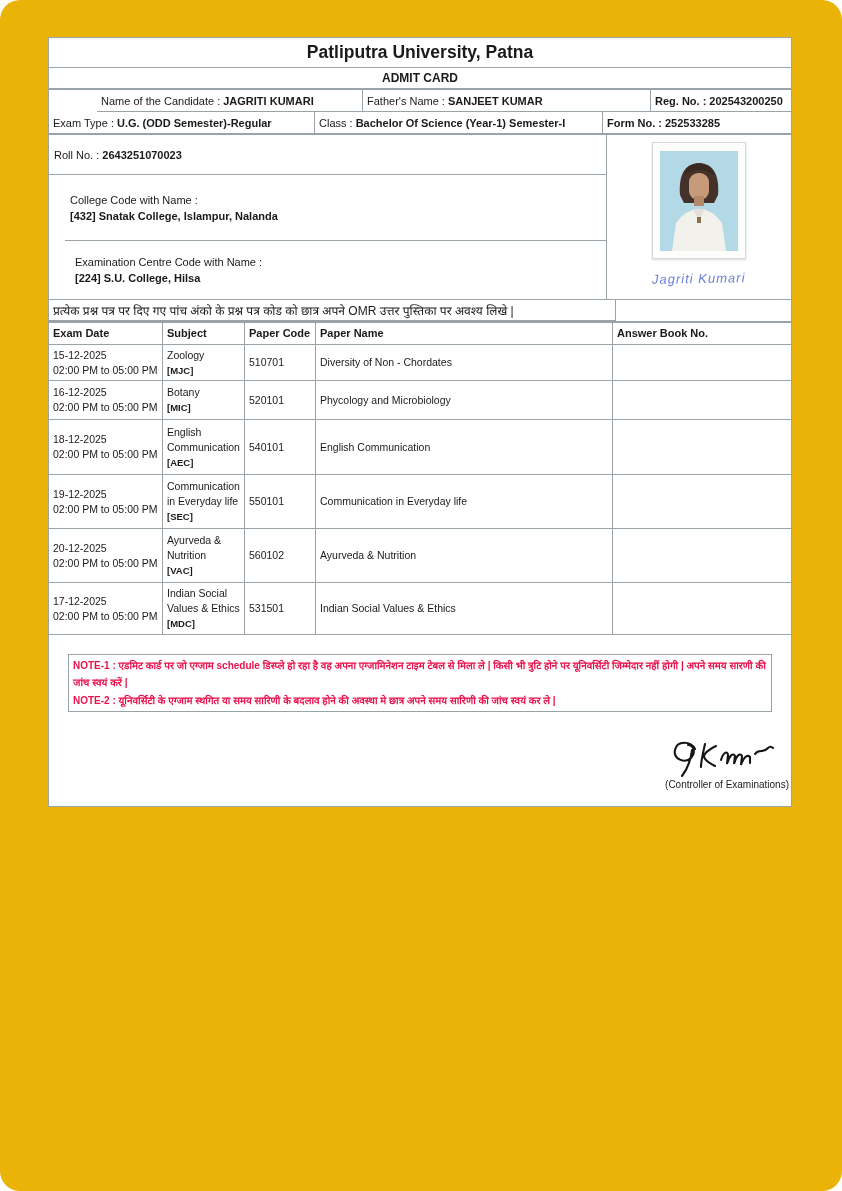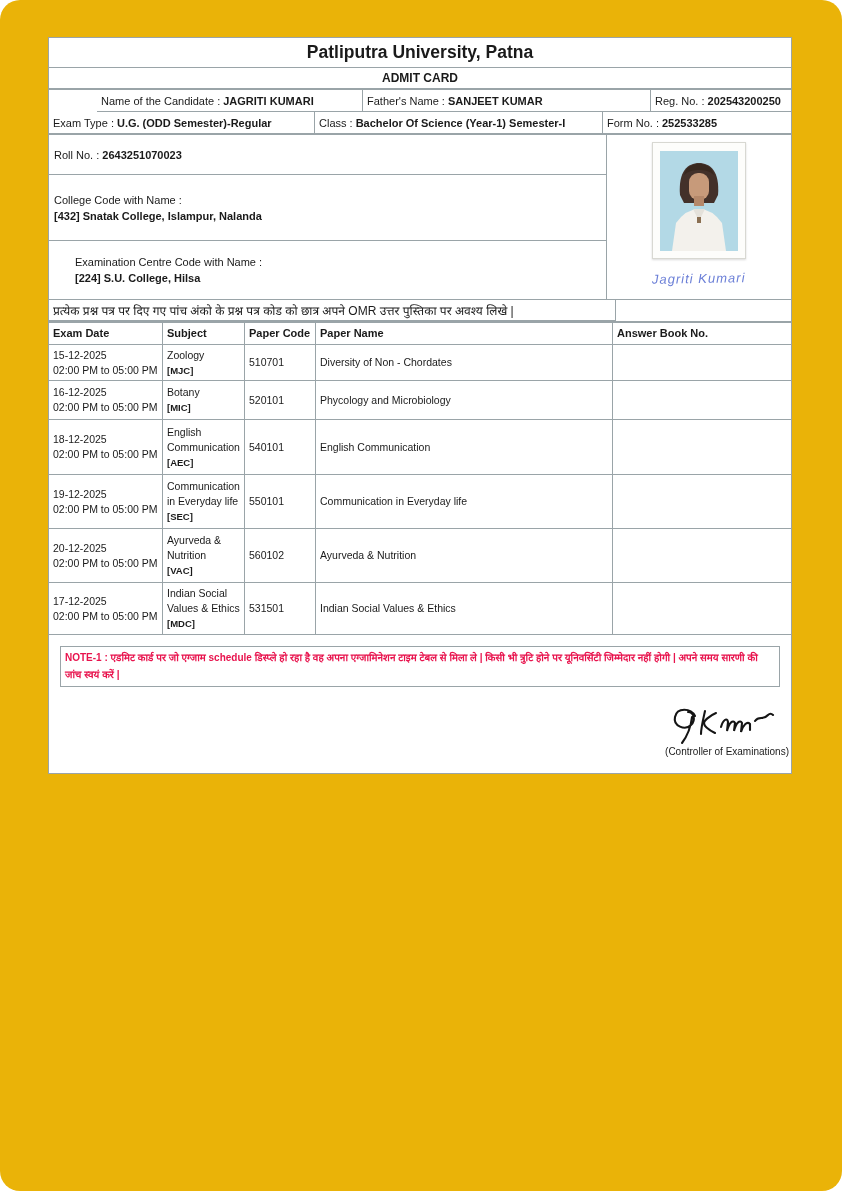--- a/index.html
+++ b/index.html
@@ -20,27 +20,27 @@
   .admitbox{height:20px;border-bottom:2px solid var(--bc);display:flex;align-items:center;justify-content:center;
     font-size:12px;font-weight:bold;}
   
   .info{border-bottom:2px solid var(--bc);font-size:11px;}
   .irow{display:flex;height:21px;}
   .irow.first{border-bottom:1px solid var(--bc);margin-left:48px;}
   .icell{display:flex;align-items:center;padding:0 4px;box-sizing:border-box;white-space:nowrap;overflow:hidden;}
   .icell b{margin-left:3px;}
   .c1{width:266px;border-right:1px solid var(--bc);}
   .c2{width:288px;border-right:1px solid var(--bc);}
-  .c3{flex:1;}
+  .c3{flex:1;font-weight:bold;}
   
   .rollsec{display:flex;border-bottom:1px solid var(--bc);font-size:11px;}
   .rollleft{width:557px;border-right:1px solid var(--bc);display:flex;flex-direction:column;}
   .rcell{padding:0 5px;display:flex;flex-direction:column;justify-content:center;line-height:16px;}
   .rcell.roll{height:39px;border-bottom:1px solid var(--bc);}
-  .rcell.college{height:65px;border-bottom:1px solid var(--bc);}
+  .rcell.college{height:65px;border-bottom:1px solid var(--bc);margin-left:16px;}
   .rcell.centre{height:58px;margin-left:21px;}
   .photocell{flex:1;display:flex;flex-direction:column;align-items:center;padding-top:7px;}
   .photo-frame{width:92px;height:115px;background:#fdfdfb;border:1px solid #d8d8d2;
     box-shadow:0 1px 2px rgba(0,0,0,.15);display:flex;align-items:center;justify-content:center;}
   .photo-sign{margin-top:12px;font-style:italic;font-size:13px;letter-spacing:1px;color:#6b7fd7;transform:rotate(-1deg);}
   
   .instr{display:flex;border-bottom:2px solid var(--bc);}
   .instrleft{width:566px;border-right:1px solid var(--bc);}
   .omrline{min-height:21px;border-bottom:1px solid var(--bc);padding:1px 4px;font-size:12px;display:flex;align-items:center;box-sizing:border-box;}
   .rednote{padding:2px 4px;font-size:12px;font-weight:bold;color:var(--red);line-height:18px;min-height:36px;box-sizing:border-box;}
@@ -54,21 +54,21 @@
   .col-date{width:114px;white-space:nowrap;}
   .col-subj{width:82px;}
   .col-code{width:71px;}
   .col-pname{width:297px;}
   .col-ans{flex:1;}
   .ehead{height:21px;font-weight:bold;font-size:11px;}
   .ehead .ecell{justify-content:center;}
   .r1{height:35px}.r2{height:38px}.r3{height:54px}.r4{height:53px}.r5{height:53px}.r6{height:51px}
   .stag{font-weight:bold;font-size:9.5px;}
   
-  .notes{margin:11px;border:1px solid var(--bc);padding:2px 4px;font-size:10px;font-weight:bold;color:var(--red);line-height:17px;}
+  .notes{margin:19px;border:1px solid var(--bc);padding:2px 4px;font-size:10px;font-weight:bold;color:var(--red);line-height:17px;}
   .notes .n1{margin-bottom:1px;}
   
   .signarea{height:75px;position:relative;}
   .scrawl{position:absolute;right:12px;top:6px;}
   .signtext{position:absolute;right:2px;top:48px;font-size:10px;color:#1a1a1a;}
 </style>
 </head>
 <body>
 
 <div class="page">
@@ -235,20 +235,21 @@
           <span class="stag">[MDC]</span>
         </div>
         <div class="ecell col-code">531501</div>
         <div class="ecell col-pname">Indian Social Values &amp; Ethics</div>
         <div class="ecell col-ans"></div>
       </div>
     </div>
 
     <div class="notes">
       <div class="n1">NOTE-1 : एडमिट कार्ड पर जो एग्जाम schedule डिस्प्ले हो रहा है वह अपना एग्जामिनेशन टाइम टेबल से मिला ले | किसी भी त्रुटि होने पर यूनिवर्सिटी जिम्मेदार नहीं होगी | अपने समय सारणी की जांच स्वयं करें |</div>
+      <div class="n2">NOTE-2 : यूनिवर्सिटी के एग्जाम स्थगित या समय सारिणी के बदलाव होने की अवस्था मे छात्र अपने समय सारिणी की जांच स्वयं कर ले |</div>
     </div>
 
     <div class="signarea">
       <svg class="scrawl" width="112" height="42" viewBox="0 0 112 42">
         <g fill="none" stroke="#151515" stroke-width="2.1" stroke-linecap="round">
           <path d="M28 12 C24 4 10 3 8 13 C6 22 18 27 24 21 C29 16 27 8 21 8 M25 13 C24 22 21 31 15 39"></path>
           <path d="M38 7 C36 16 34 24 34 30 M49 9 C42 12 37 17 37 19 C37 22 42 26 48 29"></path>
           <path d="M54 23 C56 16 60 13 61 18 L60 27 C62 19 66 15 68 19 L67 27 C69 19 73 15 75 19 L74 28 C76 21 80 17 83 20 L83 26"></path>
           <path d="M88 17 C92 11 96 17 101 11 C103 9 105 10 106 11"></path>
         </g>

